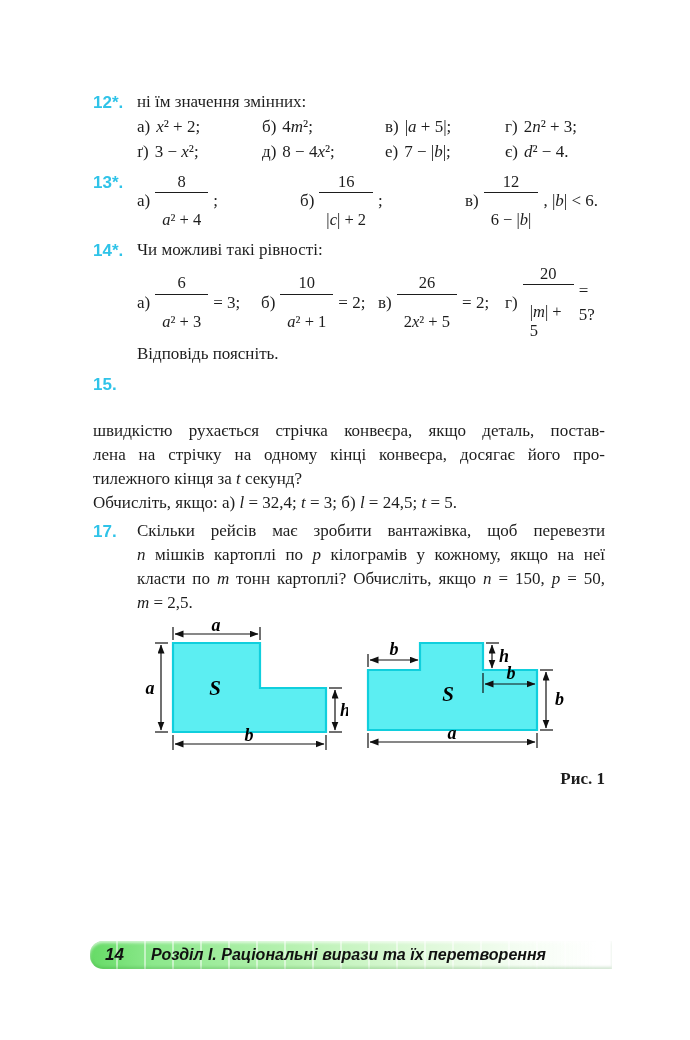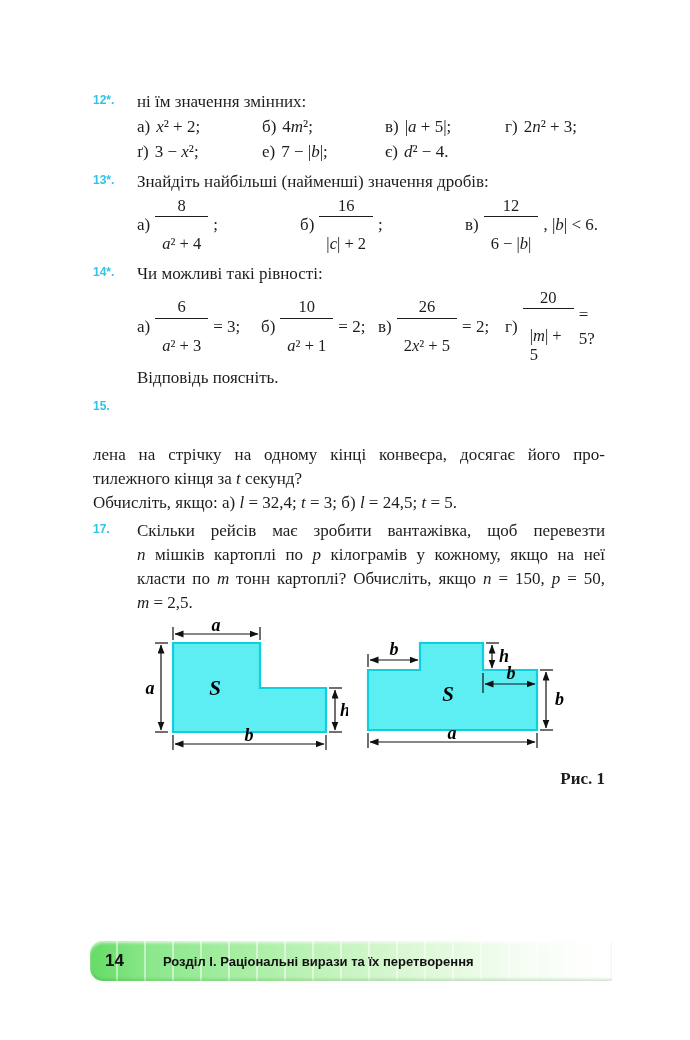--- a/index.html
+++ b/index.html
@@ -7,77 +7,77 @@
     --ink:#1d1d1d;
     --fill:#5ceef2;
     --fstroke:#10cfdd;
   }
   html,body{margin:0;padding:0;background:#ffffff;}
   .page{position:relative;width:690px;height:1040px;background:#fff;overflow:hidden;
         font-family:"Liberation Serif",serif;color:var(--ink);}
   .content{position:absolute;top:90px;left:93px;width:512px;}
   .problem{display:flex;margin-bottom:6px;}
   .pnum{flex:0 0 44px;width:44px;font-family:"Liberation Sans",sans-serif;
-        font-weight:bold;font-size:12px;color:var(--accent);padding-top:3px;}
+        font-weight:bold;font-size:17px;color:var(--accent);padding-top:3px;}
   .pbody{flex:1;font-size:17px;line-height:24px;}
   .j{text-align:justify;text-align-last:justify;}
   i{font-style:italic;}
   
   .exgrid{display:grid;grid-template-columns:125px 123px 120px auto;line-height:25px;}
   .lbl{margin-right:6px;}
   
   .frrow13{display:grid;grid-template-columns:163px 165px auto;align-items:center;margin:3px 0 2px;min-height:46px;}
   .frrow14{display:grid;grid-template-columns:124px 117px 127px auto;align-items:center;margin:3px 0 2px;min-height:50px;}
   .fritem{display:flex;align-items:center;}
   .fritem .lbl{margin-right:5px;}
   .frac{display:inline-flex;flex-direction:column;align-items:center;line-height:1.12;font-size:16.5px;}
   .frac .num{padding:0 7px 1px;}
   .frac .den{border-top:1.4px solid var(--ink);padding:18px 7px 0;font-family:Liberation Serif, serif;}
   .after{margin-left:5px;}
   
   .figs{display:flex;gap:12px;margin:4px 0 0 50px;}
   .figcap{text-align:right;font-weight:bold;font-size:17px;margin-top:12px;}
   svg text{font-family:"Liberation Serif",serif;font-style:italic;font-weight:bold;}
   
-  .footer{position:absolute;left:90px;top:941px;width:522px;height:40px;
+  .footer{position:absolute;left:90px;top:941px;width:522px;height:28px;
      border-radius:13px 0 0 13px;display:flex;align-items:center;
      background:
        repeating-linear-gradient(90deg, rgba(255,255,255,0) 0 26px, rgba(255,255,255,.5) 26px 28px),
        linear-gradient(to right,#66db66 0,#8ce88c 12%,#b6f1b0 38%,#dcf8d6 62%,#f4fdf2 82%,rgba(255,255,255,0) 97%);
-     box-shadow:inset 0 2px 3px rgba(255,255,255,.65), inset 0 -2px 3px rgba(0,110,0,.18);}
+     box-shadow:inset 0 2px 3px rgba(255,255,255,.65), inset 0 -2px 3px rgba(0,110,0,.18);font-style:italic;}
   .pageno{font-family:"Liberation Sans",sans-serif;font-weight:bold;font-size:17px;
      color:#111;padding-left:15px;width:42px;}
-  .ftitle{font-family:"Liberation Sans",sans-serif;font-weight:bold;font-size:13px;color:#111;padding-left:16px;}
+  .ftitle{font-family:"Liberation Sans",sans-serif;font-weight:bold;font-size:16px;color:#111;padding-left:4px;}
 </style>
 </head>
 <body>
 
 <div class="page">
   <div class="content">
 
     <div class="problem">
       <div class="pnum">12*.</div>
       <div class="pbody">
         <div>ні їм значення змінних:</div>
         <div class="exgrid">
           <div class="cell"><span class="lbl">а)</span><span><i>x</i>² + 2;</span></div>
           <div class="cell"><span class="lbl">б)</span><span>4<i>m</i>²;</span></div>
           <div class="cell"><span class="lbl">в)</span><span>|<i>a</i> + 5|;</span></div>
           <div class="cell"><span class="lbl">г)</span><span>2<i>n</i>² + 3;</span></div>
           <div class="cell"><span class="lbl">ґ)</span><span>3 − <i>x</i>²;</span></div>
+          <div class="cell"><span class="lbl">д)</span><span>8 − 4<i>x</i>²;</span></div>
           <div class="cell"><span class="lbl">е)</span><span>7 − |<i>b</i>|;</span></div>
           <div class="cell"><span class="lbl">є)</span><span><i>d</i>² − 4.</span></div>
         </div>
       </div>
     </div>
 
     <div class="problem">
       <div class="pnum">13*.</div>
       <div class="pbody">
-        <div>Знайдіть найбільші (найменші) значення дробів:</div>
         <div class="frrow13">
           <div class="fritem">
             <span class="lbl">а)</span>
             <span class="frac">
                 <span class="num">8</span>
                 <span class="den"><i>a</i>² + 4</span>
               </span>
             <span class="after">;</span>
           </div>
           <div class="fritem">
@@ -138,20 +138,21 @@
             <span class="after">= 5?</span>
           </div>
         </div>
         <div>Відповідь поясніть.</div>
       </div>
     </div>
 
     <div class="problem" style="margin-bottom:4px;flex-direction:column;">
       <div class="pnum">15.</div>
       <div class="pbody">
+        <div class="j">швидкістю рухається стрічка конвеєра, якщо деталь, постав-</div>
         <div class="j">лена на стрічку на одному кінці конвеєра, досягає його про-</div>
         <div>тилежного кінця за <i>t</i> секунд?</div>
         <div>Обчисліть, якщо: а) <i>l</i> = 32,4; <i>t</i> = 3; б) <i>l</i> = 24,5; <i>t</i> = 5.</div>
       </div>
     </div>
 
     <div class="problem">
       <div class="pnum">17.</div>
       <div class="pbody">
         <div class="j">Скільки рейсів має зробити вантажівка, щоб перевезти</div>

